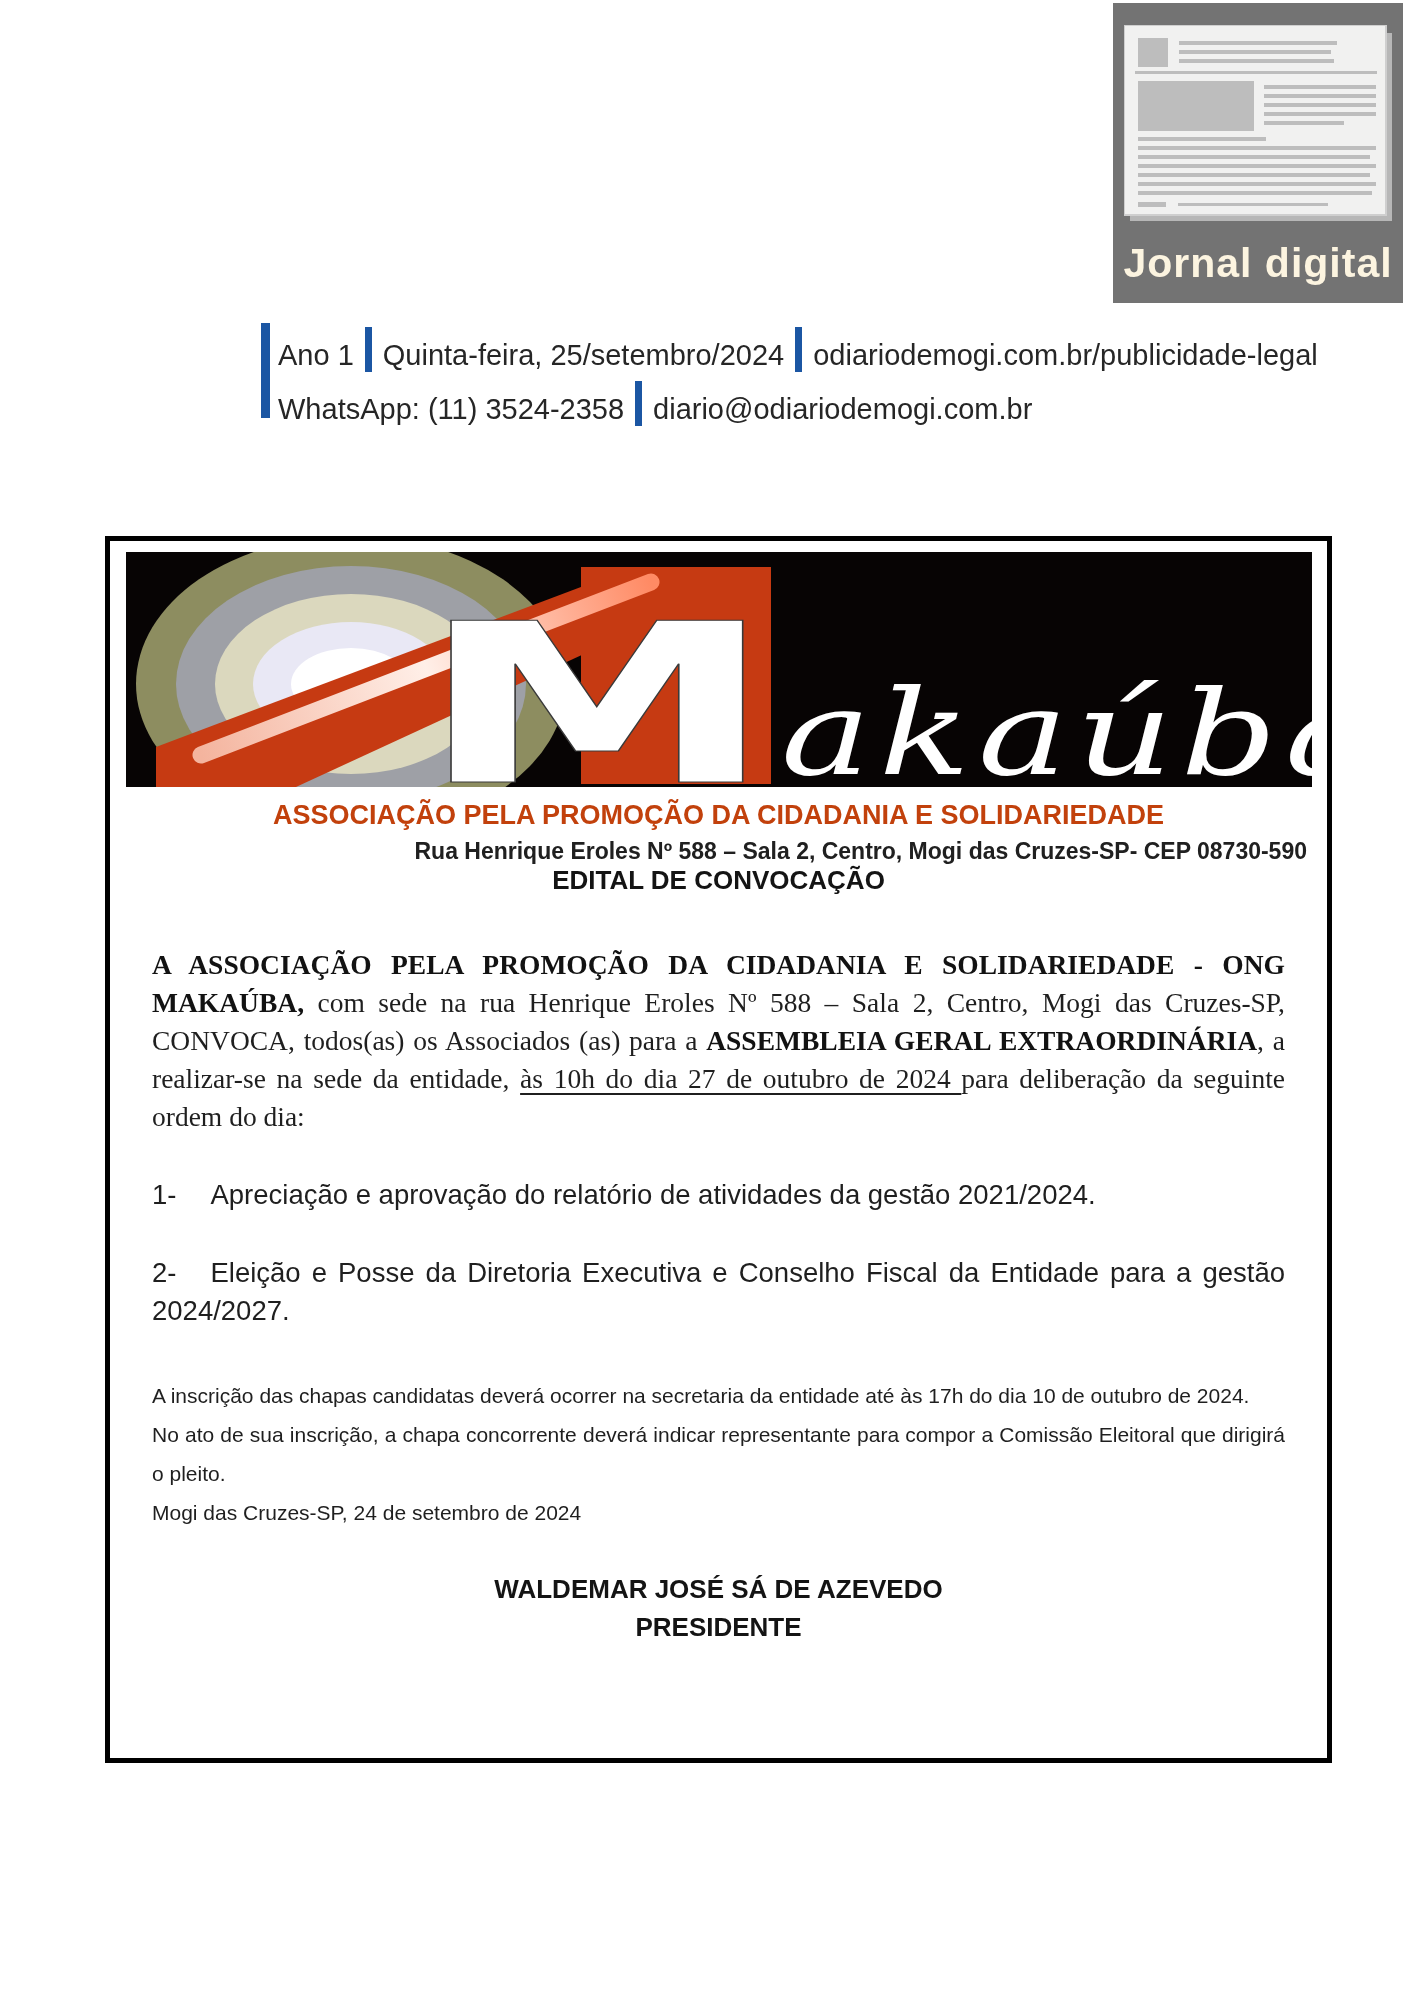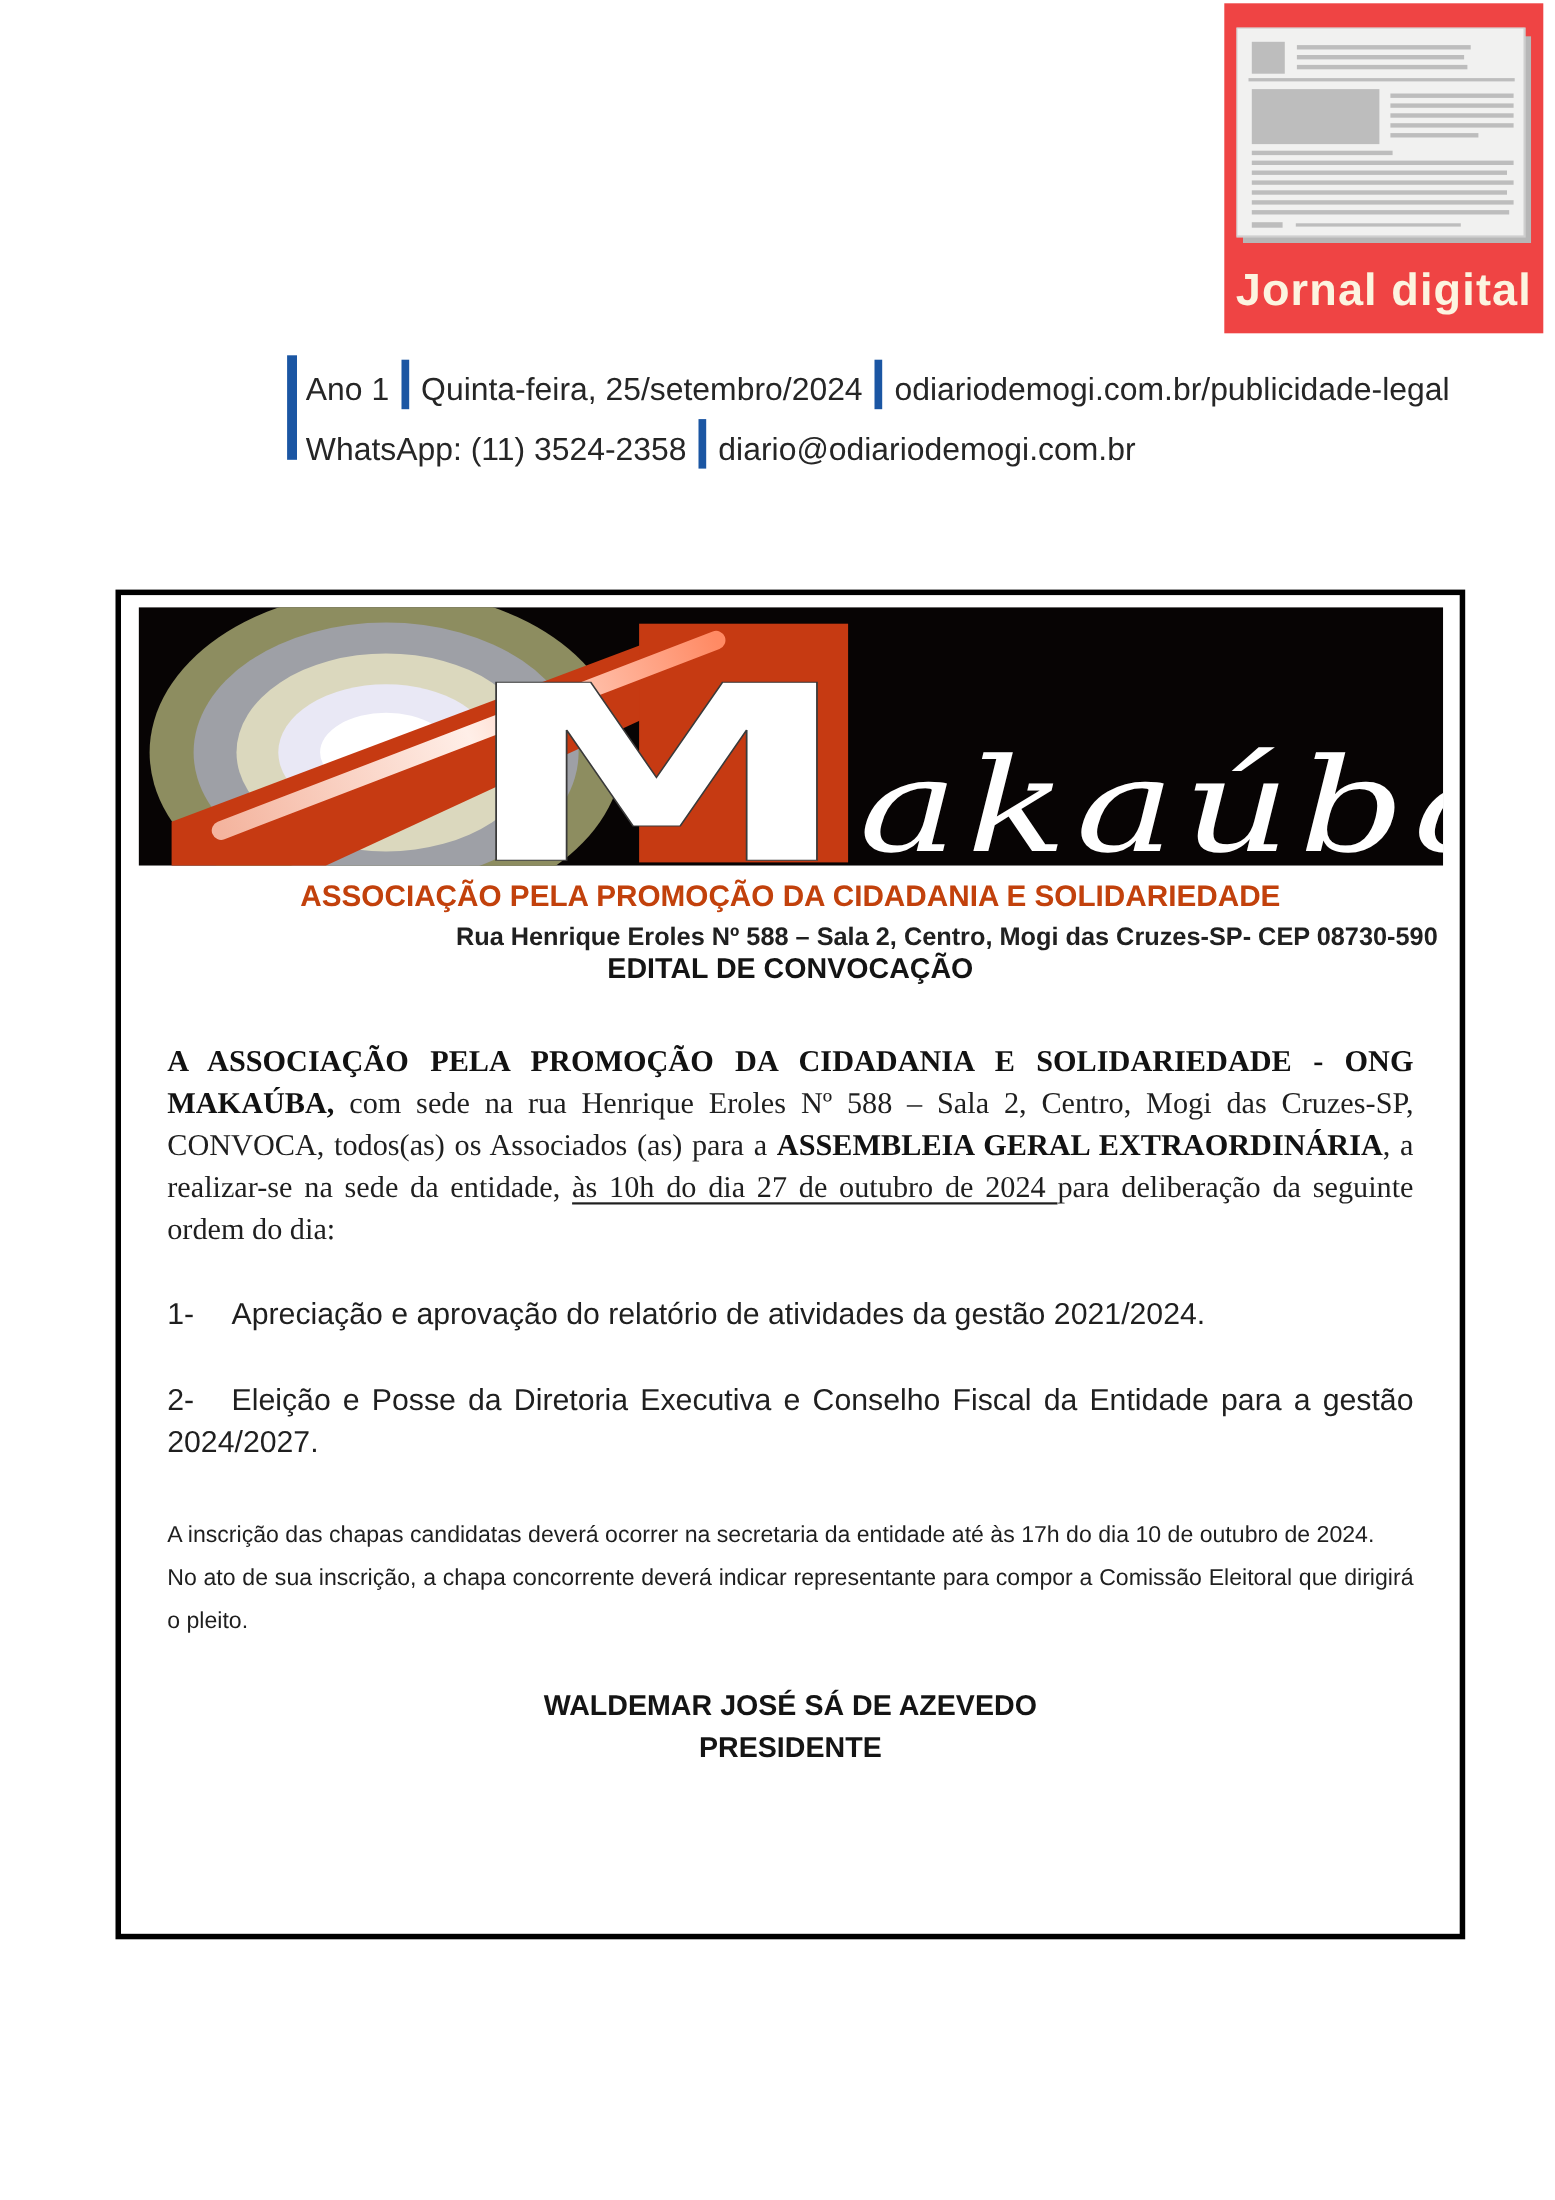--- a/index.html
+++ b/index.html
@@ -14,21 +14,21 @@
   .masthead-blue {
     position:absolute; left:0; top:0; width:1084px; height:303px;
     background:#2A549B; display:flex; align-items:center; justify-content:center;
   }
   .masthead-title {
     display:inline-block; color:#ffffff; font-weight:bold; font-size:212px;
     letter-spacing:3px; line-height:1; transform:scale(1,1.12); white-space:nowrap;
   }
   .masthead-badge {
     position:absolute; left:1113px; top:3px; width:290px; height:300px;
-    background:#ef4444;
+    background:#737373;
   }
   .badge-icon { position:absolute; left:11px; top:22px; }
   .badge-label {
     position:absolute; left:0; bottom:16px; width:100%; text-align:center;
     font-weight:bold; font-size:41px; color:#FCF4E0; letter-spacing:1px;
   }
 
   
   .section-title {
     position:absolute; left:0; top:322px; width:246px; text-align:right;
@@ -150,20 +150,21 @@
 
     <p class="body-par"><b>A ASSOCIAÇÃO PELA PROMOÇÃO DA CIDADANIA E SOLIDARIEDADE - ONG MAKAÚBA,</b><span> com sede na rua Henrique Eroles Nº 588 – Sala 2, Centro, Mogi das Cruzes-SP, CONVOCA, todos(as) os Associados (as) para a </span><b>ASSEMBLEIA GERAL EXTRAORDINÁRIA</b><span>, a realizar-se na sede da entidade, </span><span class="u">às 10h do dia 27 de outubro de 2024 </span><span>para deliberação da seguinte ordem do dia:</span></p>
 
     <p class="item"><span>1-</span><span class="item-gap"></span><span>Apreciação e aprovação do relatório de atividades da gestão 2021/2024.</span></p>
 
     <p class="item"><span>2-</span><span class="item-gap"></span><span>Eleição e Posse da Diretoria Executiva e Conselho Fiscal da Entidade para a gestão 2024/2027.</span></p>
 
     <div class="closing">
       <div>A inscrição das chapas candidatas deverá ocorrer na secretaria da entidade até às 17h do dia 10 de outubro de 2024.</div>
       <div>No ato de sua inscrição, a chapa concorrente deverá indicar representante para compor a Comissão Eleitoral que dirigirá o pleito.</div>
+      <div>Mogi das Cruzes-SP, 24 de setembro de 2024</div>
     </div>
 
     <div class="signature">
       <div>WALDEMAR JOSÉ SÁ DE AZEVEDO</div>
       <div>PRESIDENTE</div>
     </div>
 
   </div>
 </div>
 

